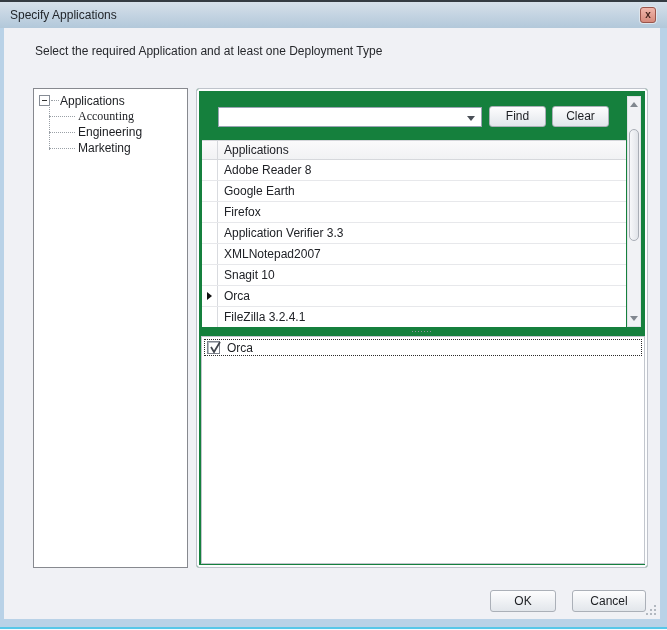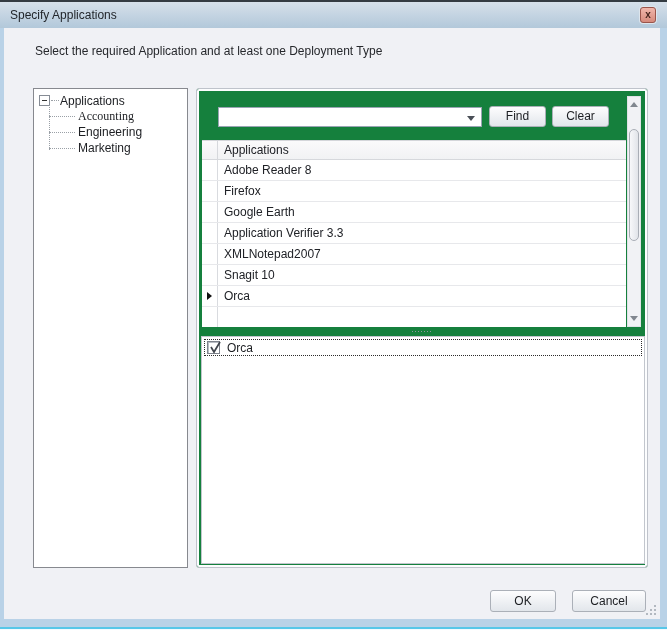--- a/index.html
+++ b/index.html
@@ -145,25 +145,25 @@
           <div class="gutter"></div>
           <div class="cell">Applications</div>
         </div>
         <div>
             <div class="grid-row">
               <div class="gutter"></div>
               <div class="cell">Adobe Reader 8</div>
             </div>
             <div class="grid-row">
               <div class="gutter"></div>
+              <div class="cell">Google Earth</div>
+            </div>
+            <div class="grid-row">
+              <div class="gutter"></div>
               <div class="cell">Firefox</div>
-            </div>
-            <div class="grid-row">
-              <div class="gutter"></div>
-              <div class="cell">Google Earth</div>
             </div>
             <div class="grid-row">
               <div class="gutter"></div>
               <div class="cell">Application Verifier 3.3</div>
             </div>
             <div class="grid-row">
               <div class="gutter"></div>
               <div class="cell">XMLNotepad2007</div>
             </div>
             <div class="grid-row">
@@ -171,20 +171,21 @@
               <div class="cell">Snagit 10</div>
             </div>
             <div class="grid-row">
               <div class="gutter">
                 <span class="tri"></span>
               </div>
               <div class="cell">Orca</div>
             </div>
             <div class="grid-row">
               <div class="gutter"></div>
+              <div class="cell">FileZilla 3.2.4.1</div>
             </div>
           </div>
       </div>
 
       <div class="scrollbar">
         <div class="sb-arrow sb-up">
             <span class="arr-up"></span>
           </div>
         <div class="sb-thumb"></div>
         <div class="sb-arrow sb-down">

